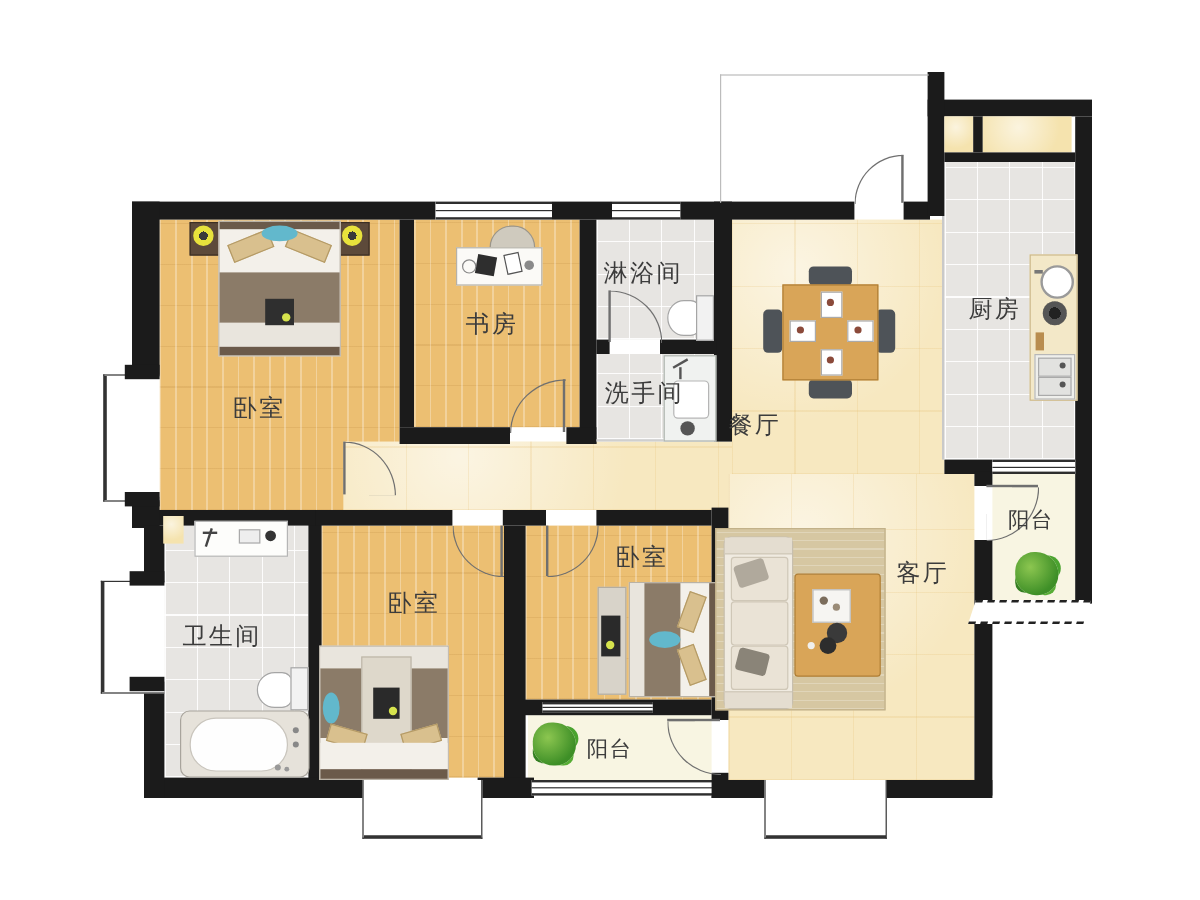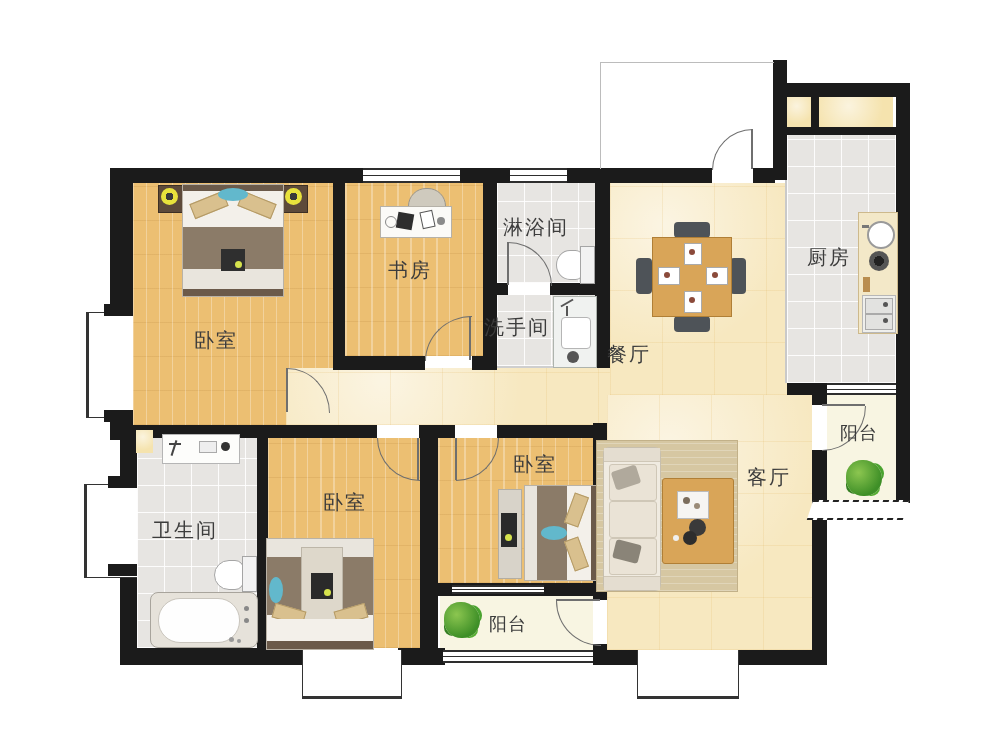--- a/index.html
+++ b/index.html
@@ -262,21 +262,21 @@
     <div class="abs" style="left:24px;top:89px;width:5px;height:5px;border-radius:50%;background:#555;"></div>
     <div class="abs" style="left:24px;top:105px;width:5px;height:5px;border-radius:50%;background:#555;"></div>
   </div>
 
   <div class="plant" style="left:846px;top:460px;width:36px;height:36px;"></div>
   <div class="plant" style="left:444px;top:602px;width:36px;height:36px;"></div>
 
   <div class="rlabel" style="left:194px;top:327px;">卧室</div>
   <div class="rlabel" style="left:388px;top:257px;">书房</div>
   <div class="rlabel" style="left:503px;top:214px;">淋浴间</div>
-  <div class="rlabel" style="left:484px;top:314px;">洗手间</div>
+  <div class="rlabel" style="left:504px;top:314px;">洗手间</div>
   <div class="rlabel" style="left:607px;top:341px;">餐厅</div>
   <div class="rlabel" style="left:807px;top:244px;">厨房</div>
   <div class="rlabel sm" style="left:840px;top:421px;">阳台</div>
   <div class="rlabel" style="left:747px;top:464px;">客厅</div>
   <div class="rlabel" style="left:152px;top:517px;">卫生间</div>
   <div class="rlabel" style="left:323px;top:489px;">卧室</div>
   <div class="rlabel" style="left:513px;top:451px;">卧室</div>
   <div class="rlabel sm" style="left:489px;top:612px;">阳台</div>
 
 </div>

